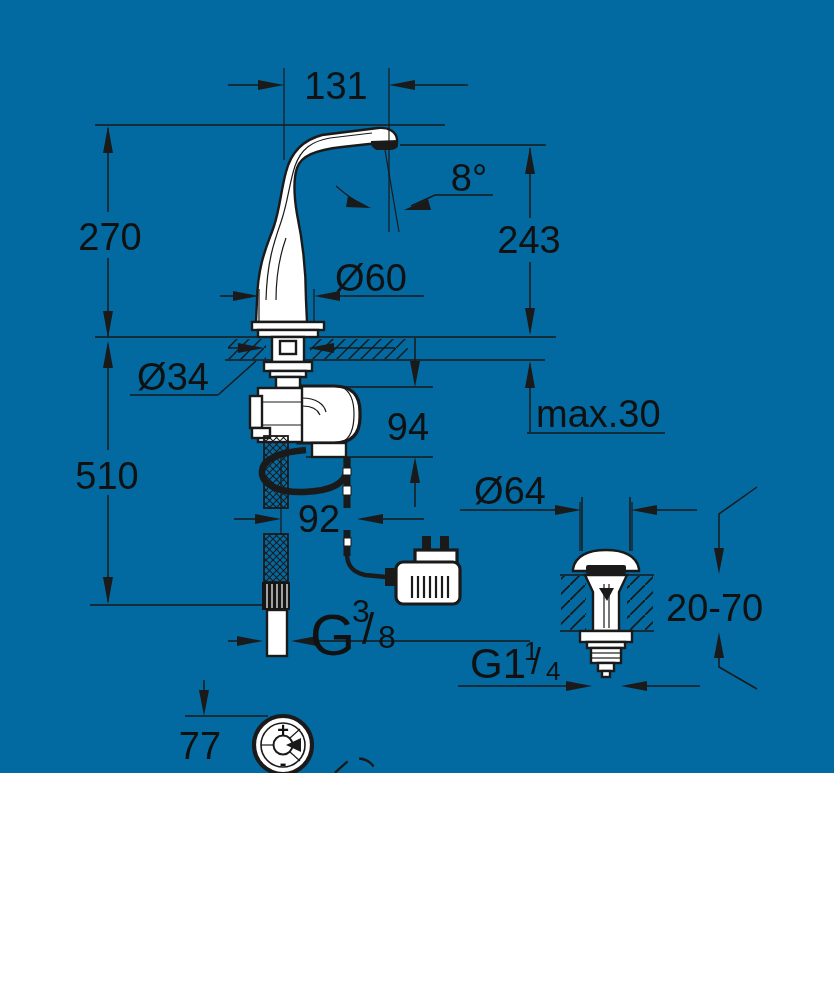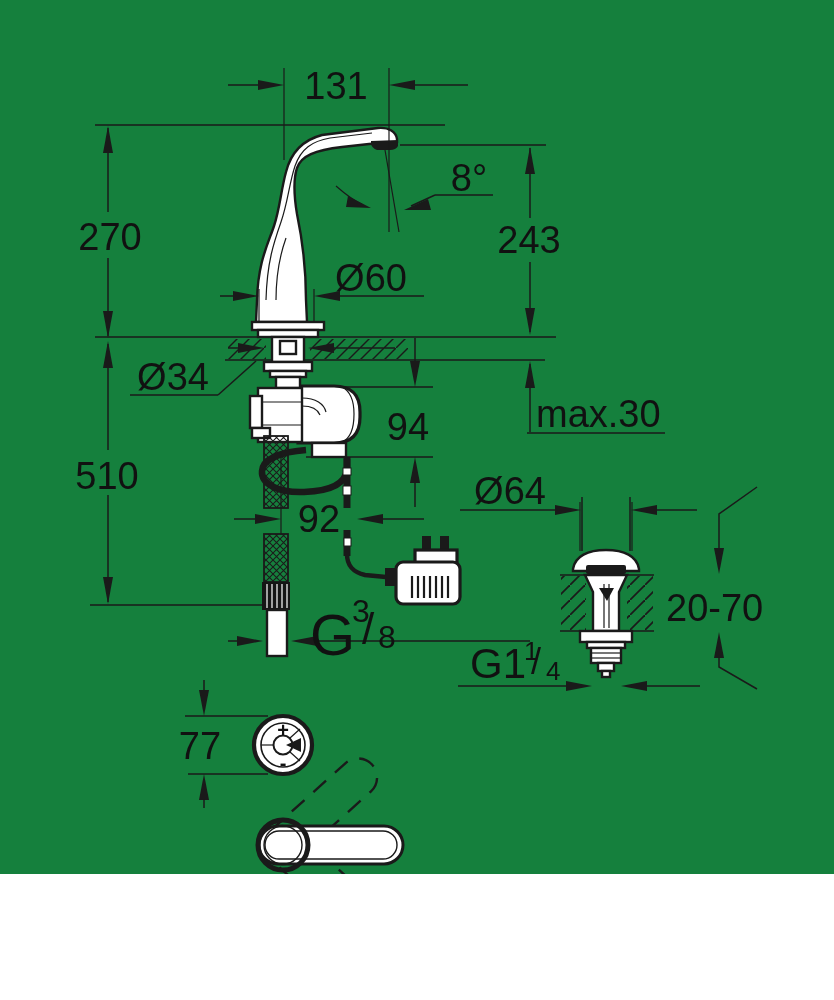--- a/index.html
+++ b/index.html
@@ -1,16 +1,16 @@
 <!DOCTYPE html>
 <html><head>
 <meta charset="utf-8">
 <style>
   html,body{margin:0;padding:0;background:#ffffff;}
-  .stage{position:relative;width:834px;height:874px;background:#15803d;overflow:hidden;
+  .stage{position:relative;width:834px;height:773px;background:#0369a1;overflow:hidden;
          font-family:"Liberation Sans", sans-serif;}
   svg{position:absolute;left:0;top:0;}
   text{fill:#111;font-family:"Liberation Sans", sans-serif;}
   .dimtxt{font-size:38px;}
   .ln{stroke:#1a1a1a;stroke-width:1.5;fill:none;}
   .thin{stroke:#1a1a1a;stroke-width:1.2;fill:none;}
   .body{stroke:#1a1a1a;stroke-width:2.4;fill:#ffffff;}
   .bold{stroke:#1a1a1a;stroke-width:3.2;fill:#ffffff;}
   .ink{fill:#1a1a1a;stroke:none;}
 </style>

